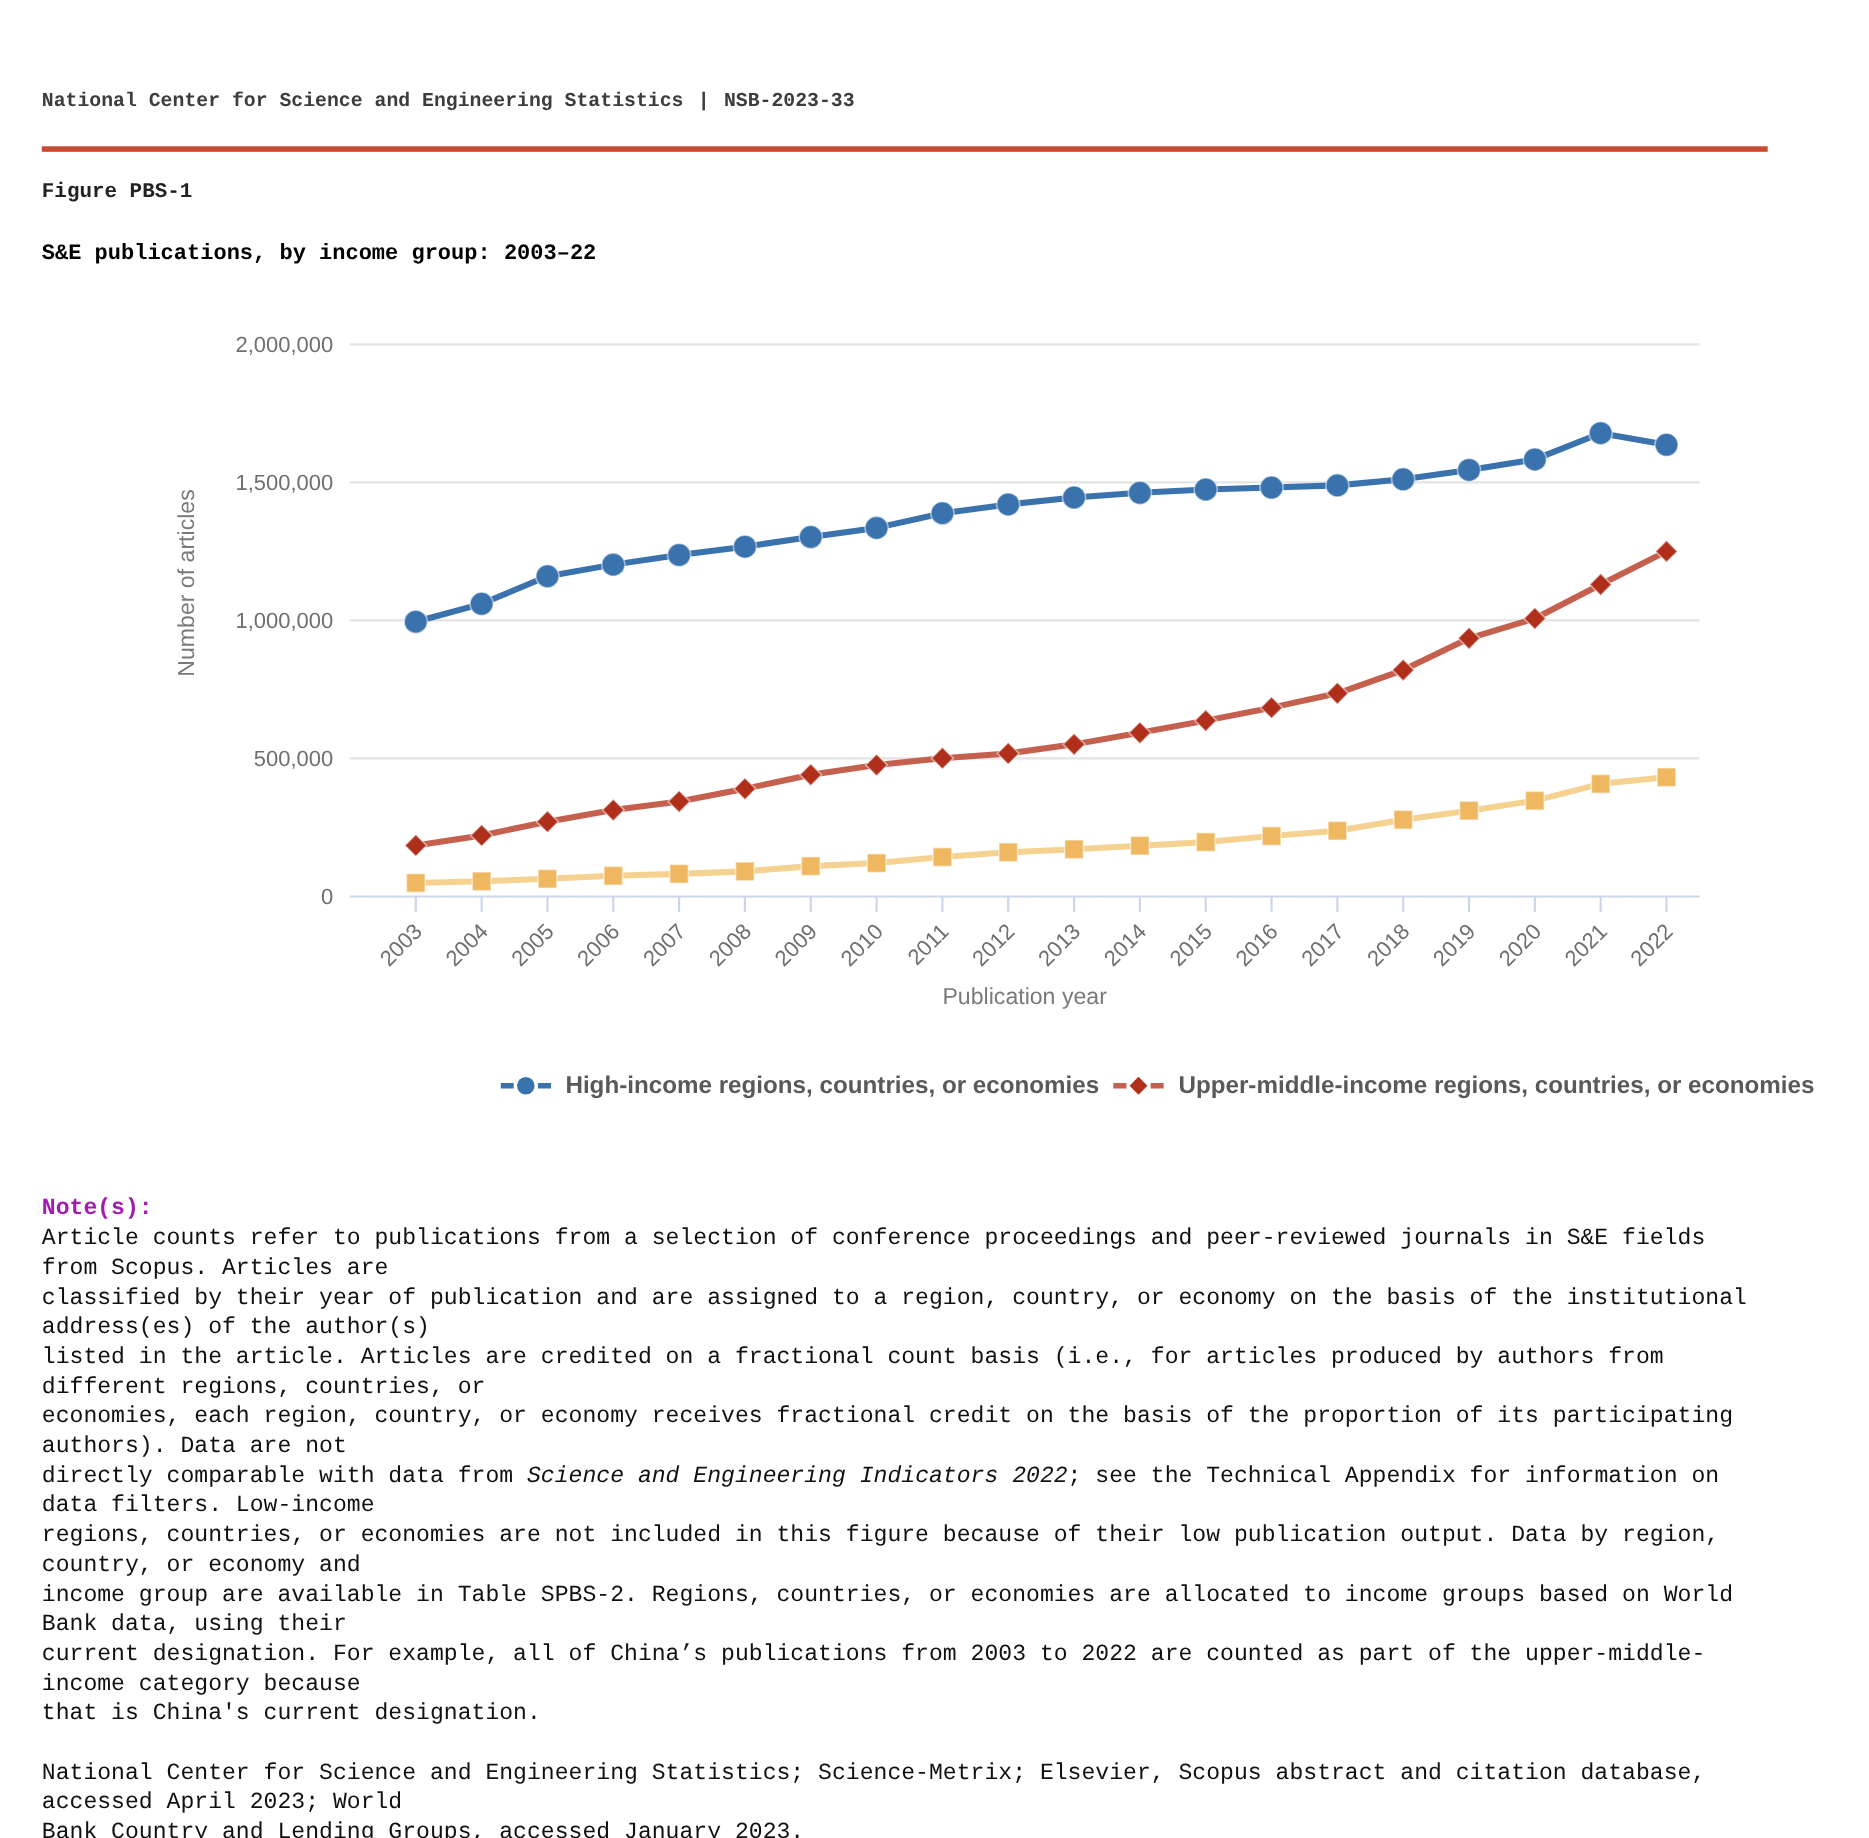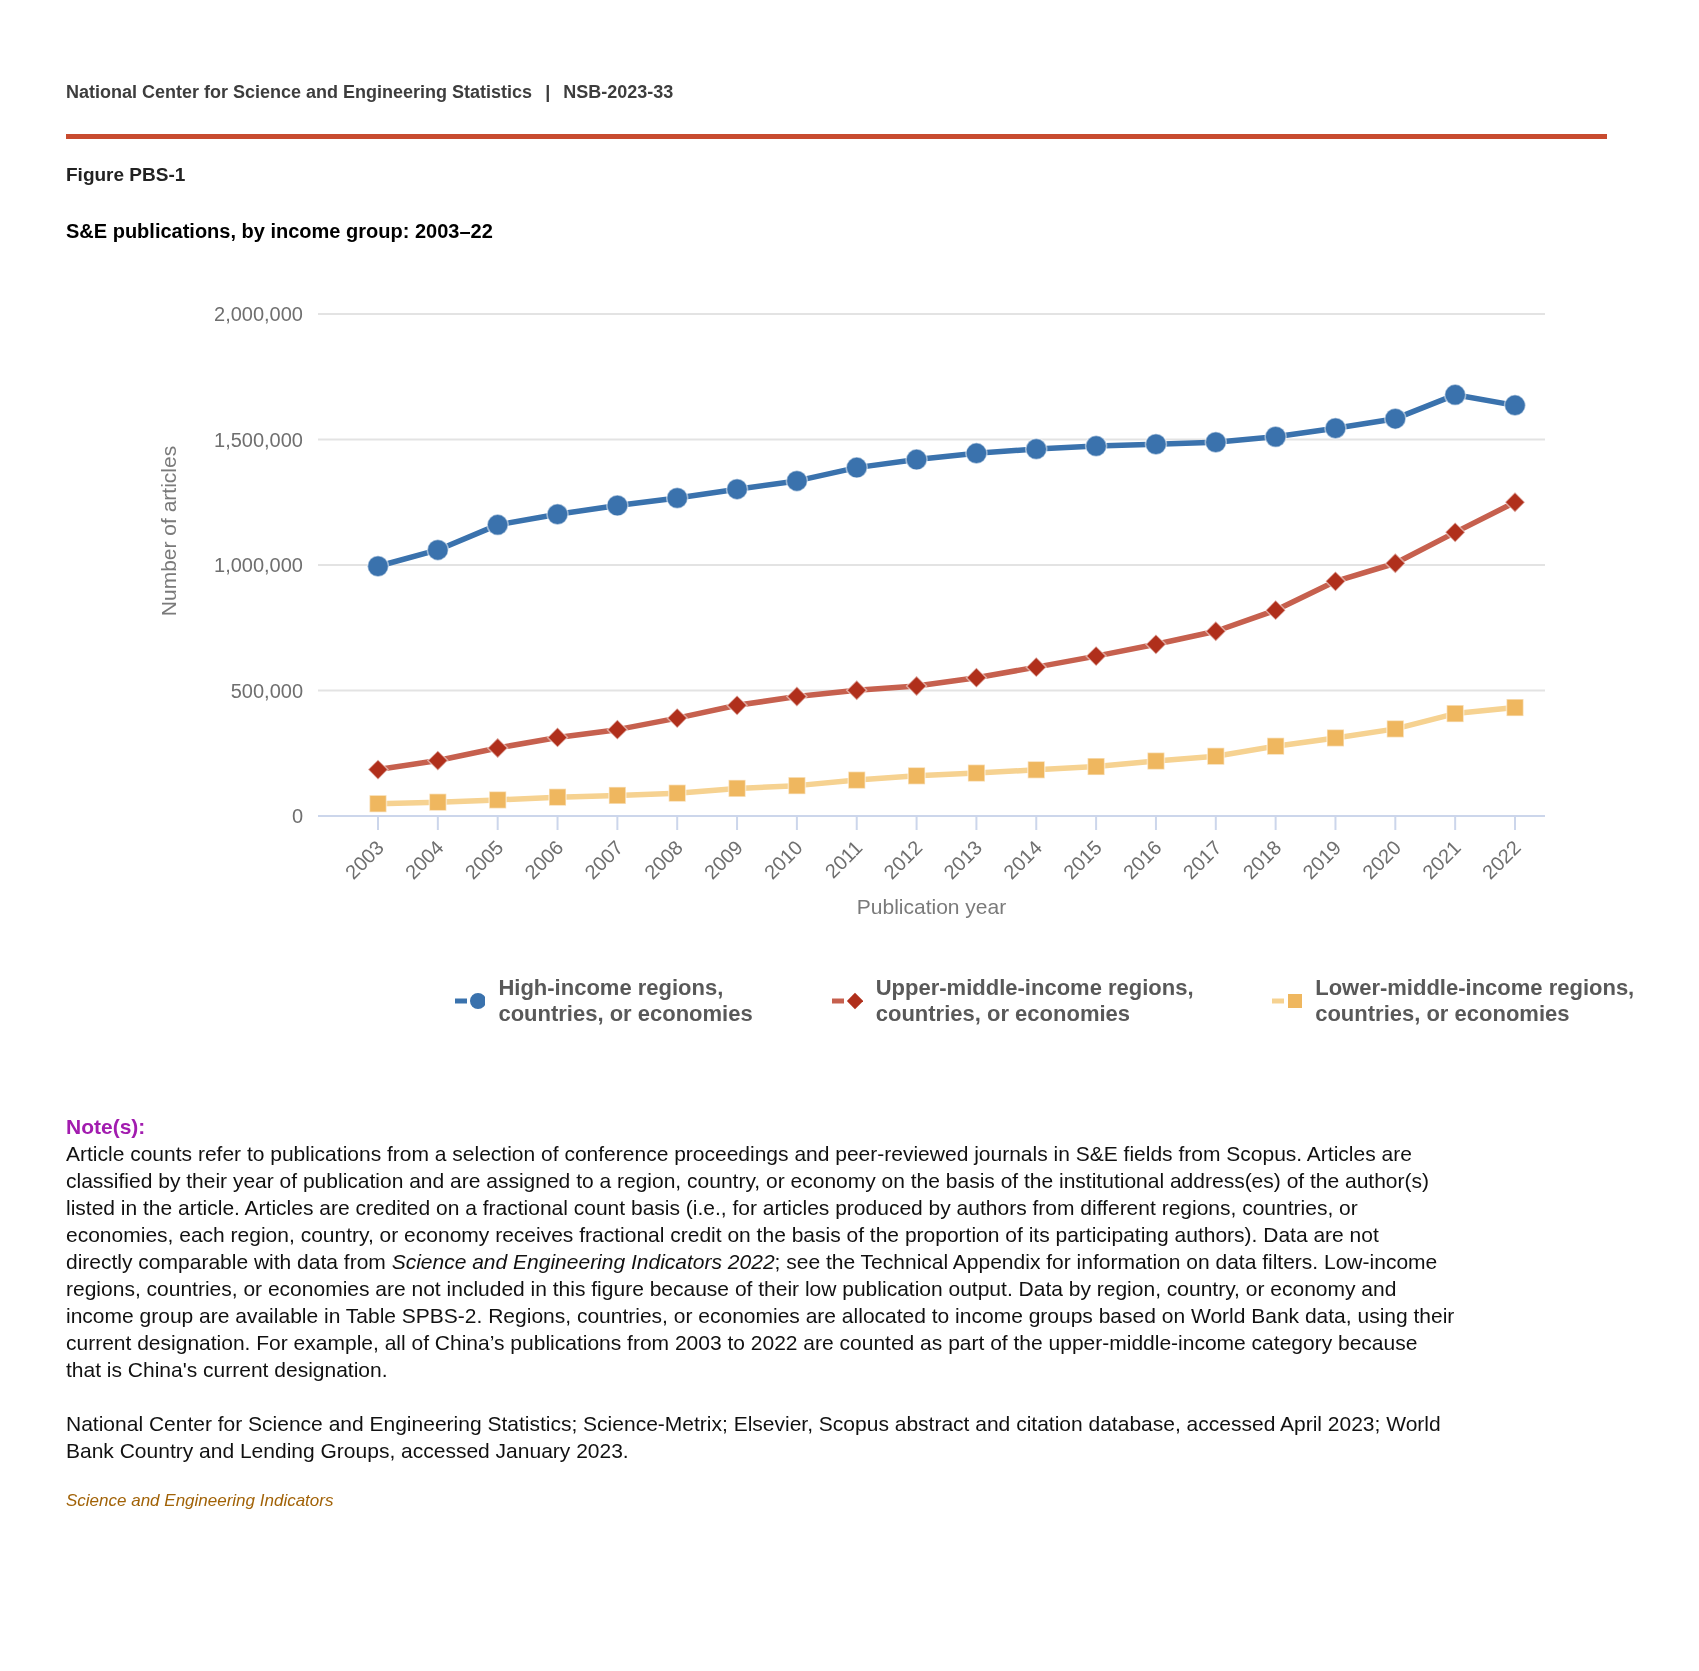--- a/index.html
+++ b/index.html
@@ -4,21 +4,21 @@
 <style>
   html, body { margin: 0; padding: 0; }
   body {
     width: 1699px;
     height: 1671px;
     background: #ffffff;
     font-family: "Liberation Sans", sans-serif;
     color: #1a1a1a;
     position: relative;
   }
-  .content { padding: 0 92px 0 66px; }
+  .content { padding: 0 92px 0 38px; font-family: Liberation Mono, monospace; }
 
   .doc-header {
     padding-top: 82px;
     display: flex;
     align-items: baseline;
     gap: 13px;
     font-size: 18px;
     font-weight: 600;
     color: #3d3d3d;
   }
@@ -235,28 +235,20 @@
       <span>High-income regions, countries, or economies</span>
     </div>
     <div class="legend-row">
       <svg width="46" height="22">
         <line x1="0" x2="12" y1="11" y2="11" stroke="#C6604E" stroke-width="5"></line>
         <line x1="34" x2="46" y1="11" y2="11" stroke="#C6604E" stroke-width="5"></line>
         <rect x="17.25" y="5.25" width="11.5" height="11.5" transform="rotate(45 23 11)" fill="#B02F1B"></rect>
       </svg>
       <span>Upper-middle-income regions, countries, or economies</span>
     </div>
-    <div class="legend-row">
-      <svg width="46" height="22">
-        <line x1="0" x2="12" y1="11" y2="11" stroke="#F6D291" stroke-width="5"></line>
-        <line x1="34" x2="46" y1="11" y2="11" stroke="#F6D291" stroke-width="5"></line>
-        <rect x="16" y="4" width="14" height="14" fill="#EFB75F"></rect>
-      </svg>
-      <span>Lower-middle-income regions, countries, or economies</span>
-    </div>
   </div>
 
 <div class="content">
   <div class="notes">
     <div class="section-heading">Note(s):</div>
     <div class="body-text"><span>Article counts refer to publications from a selection of conference proceedings and peer-reviewed journals in S&amp;E fields from Scopus. Articles are
 classified by their year of publication and are assigned to a region, country, or economy on the basis of the institutional address(es) of the author(s)
 listed in the article. Articles are credited on a fractional count basis (i.e., for articles produced by authors from different regions, countries, or
 economies, each region, country, or economy receives fractional credit on the basis of the proportion of its participating authors). Data are not
 directly comparable with data from </span><i>Science and Engineering Indicators 2022</i><span>; see the Technical Appendix for information on data filters. Low-income

